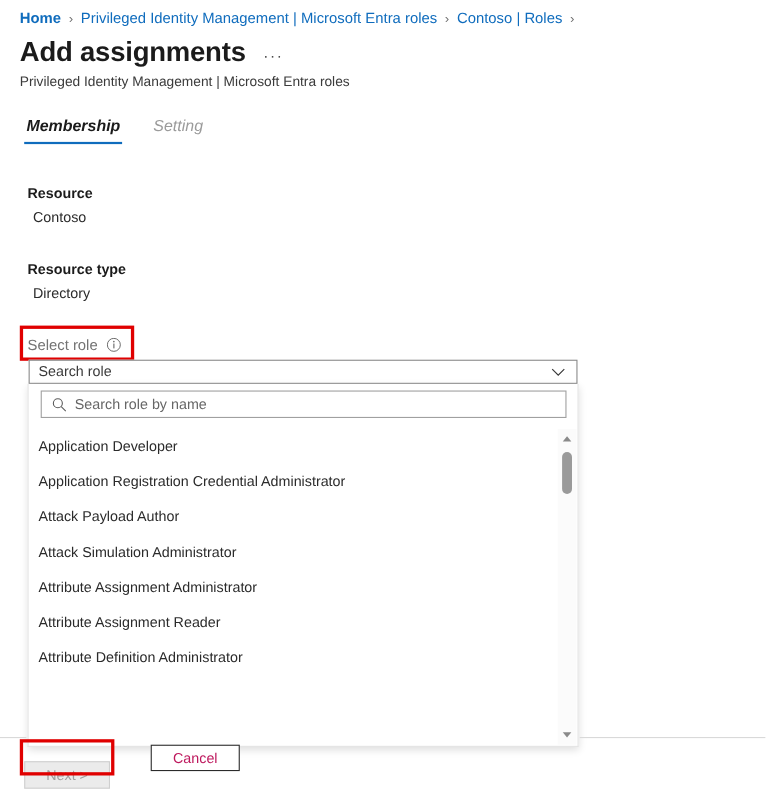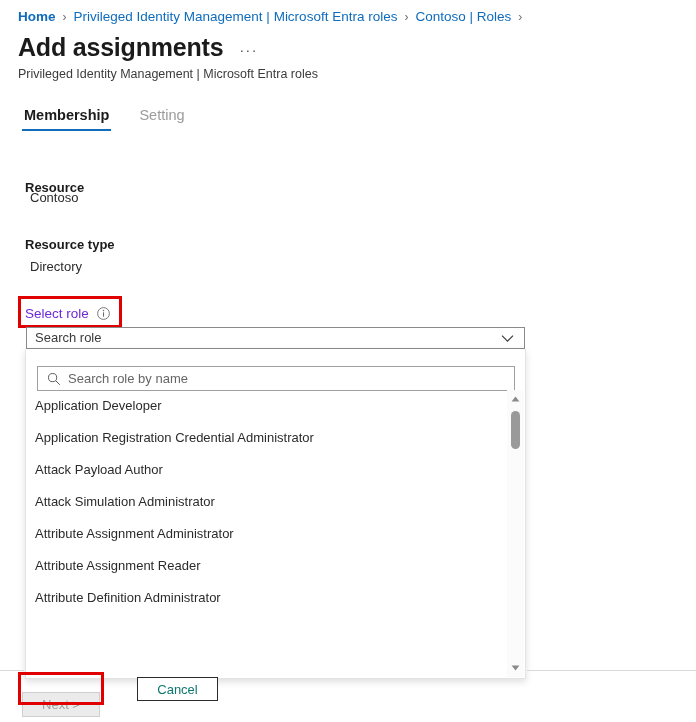--- a/index.html
+++ b/index.html
@@ -75,20 +75,21 @@
     white-space: nowrap;
   }
 
   
   .tabs {
     position: absolute;
     left: 22px;
     top: 107px;
     display: flex;
     align-items: flex-start;
+    font-style: italic;
   }
   .tab {
     font-size: 14.5px;
     padding: 0 2px 8px 2px;
     cursor: pointer;
     position: relative;
     white-space: nowrap;
   }
   .tab.active {
     font-weight: 700;
@@ -117,36 +118,36 @@
     color: #1b1b1b;
     line-height: 16px;
   }
   .field-value {
     position: absolute;
     left: 30px;
     font-size: 13px;
     color: #2b2b2b;
     line-height: 16px;
   }
-  #resource-label { top: 180px; }
+  #resource-label { top: 168px; }
   #resource-value { top: 190px; }
   #resourcetype-label { top: 237px; }
   #resourcetype-value { top: 259px; }
 
   
   .selectrole-wrap {
     position: absolute;
     left: 25px;
     top: 305px;
     display: flex;
     align-items: center;
   }
   .selectrole-label {
     font-size: 13.5px;
-    color: #6d28d9;
+    color: #737373;
     line-height: 17px;
   }
   .info-icon {
     margin-left: 8px;
     width: 13px;
     height: 13px;
     display: inline-block;
     cursor: pointer;
   }
   .info-icon svg { display: block; }
@@ -201,21 +202,21 @@
     background: #ffffff;
     border: 1px solid #e3e3e3;
     border-top: none;
     box-shadow: 0 3px 7px rgba(0,0,0,0.13);
     box-sizing: border-box;
     overflow: hidden;
   }
   .dd-search {
     position: absolute;
     left: 11px;
-    top: 17px;
+    top: 6px;
     width: 478px;
     height: 25px;
     border: 1px solid #a0a0a0;
     background: #fff;
     box-sizing: border-box;
     display: flex;
     align-items: center;
     cursor: text;
   }
   .search-icon {
@@ -337,21 +338,21 @@
     box-sizing: border-box;
     pointer-events: none;
   }
   .btn-cancel {
     left: 137px;
     top: 677px;
     width: 81px;
     height: 24px;
     background: #ffffff;
     border: 1px solid #2b2b2b;
-    color: #0f766e;
+    color: #be185d;
     cursor: pointer;
   }
 </style>
 </head>
 <body>
 
 <div class="breadcrumb">
   <span class="crumb-link crumb-home">Home</span>
   <span class="crumb-sep">›</span>
   <span class="crumb-link">Privileged Identity Management | Microsoft Entra roles</span>

